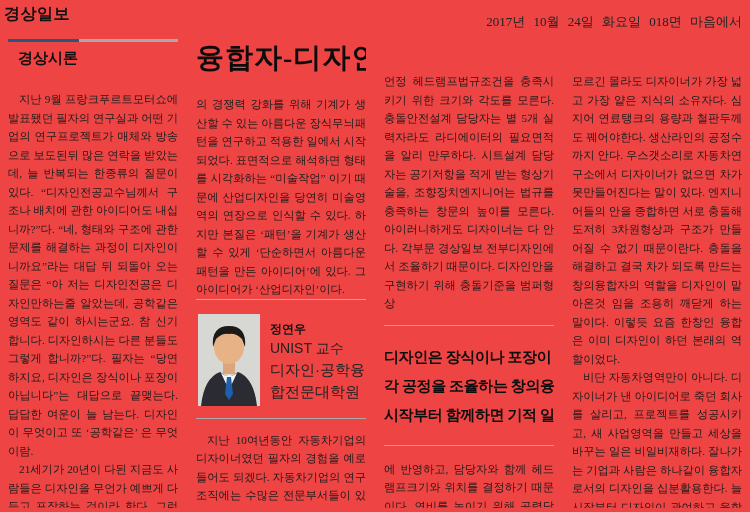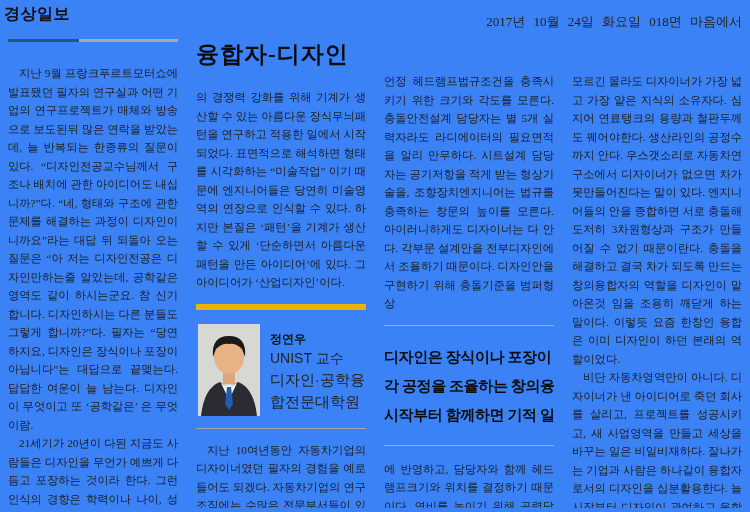--- a/index.html
+++ b/index.html
@@ -1,42 +1,42 @@
 <!DOCTYPE html>
 <html lang="ko"><head>
 <meta charset="utf-8">
 <style>
   * { margin:0; padding:0; box-sizing:border-box; }
   html,body { background:#ffffff; }
   .page {
     position:relative; width:750px; height:512px; margin:0 auto;
-    background:#3b82f6; overflow:hidden;
+    background:#ef4444; overflow:hidden;
     font-family:"Liberation Serif","DejaVu Serif",serif; color:#1c1c1c;
   }
   
   .masthead { display:flex; justify-content:space-between; align-items:flex-start; padding:4px 8px 0 4px; height:36px; }
   .logo { font-family:"Liberation Sans","DejaVu Sans",sans-serif; font-weight:bold; font-size:16px; letter-spacing:0.5px; color:#111; }
   .dateline { font-size:13px; padding-top:9px; word-spacing:5px; color:#222; }
   
   .content { display:flex; gap:18px; padding:0 8px; }
   .col { flex:0 0 170px; width:170px; overflow:hidden; height:472px; }
   
   .section-rule { display:flex; height:3px; margin-top:3px; }
   .rule-blue { width:42%; background:#1d5a7d; }
   .rule-gray { flex:1; background:#a9a9a9; }
   .section-label { font-family:"Liberation Sans","DejaVu Sans",sans-serif; font-weight:bold; font-size:15px; color:#111; margin:7px 0 0 10px; }
   .col1 .first-p { margin-top:22px; }
   
-  .headline { font-size:23px; font-weight:800; letter-spacing:1px; color:#0c0c0c; margin:3px 0 18px 0; white-space:nowrap; }
+  .headline { font-size:28px; font-weight:800; letter-spacing:1px; color:#0c0c0c; margin:3px 0 18px 0; white-space:nowrap; }
   
   .body-p { font-size:11.3px; line-height:1.64; text-align:justify; word-break:break-all; color:#1c1c1c; }
   .indent { text-indent:11px; }
   .col3, .col4 { padding-top:36px; }
   
-  .author-box { border-top:6px solid #eab308; border-bottom:1px solid #a9a9a9; margin:12px 0 12px 0; padding:14px 0 12px 2px; display:flex; }
+  .author-box { border-top:1px solid #eab308; border-bottom:1px solid #a9a9a9; margin:0 0 12px 0; padding:14px 0 12px 2px; display:flex; }
   .author-photo { width:62px; height:92px; flex:0 0 62px; display:block; }
   .author-caption { margin-left:10px; align-self:flex-end; padding-bottom:2px; font-family:"Liberation Sans","DejaVu Sans",sans-serif; }
   .author-name { font-size:12px; font-weight:bold; color:#111; line-height:1.5; }
   .author-title { font-size:14px; color:#222; line-height:1.5; }
   .author-affil { font-size:15px; color:#222; line-height:1.5; }
   
   .quote-box { border-top:1px solid #a9a9a9; border-bottom:1px solid #a9a9a9; margin:12px 0 14px 0; padding:17px 0 15px 0; }
   .quote-line { font-size:15px; font-weight:700; line-height:29px; letter-spacing:-0.4px; color:#0d0d0d; white-space:nowrap; }
 </style>
 </head>
@@ -50,29 +50,30 @@
   </div>
 
   <div class="content">
 
     <div class="col col1">
       <div>
         <div class="section-rule">
           <span class="rule-blue"></span>
           <span class="rule-gray"></span>
         </div>
+        <div class="section-label">경상시론</div>
       </div>
       <p class="body-p indent first-p">지난 9월 프랑크푸르트모터쇼에 발표됐던 필자의 연구실과 어떤 기업의 연구프로젝트가 매체와 방송으로 보도된뒤 많은 연락을 받았는데, 늘 반복되는 한종류의 질문이 있다. “디자인전공교수님께서 구조나 배치에 관한 아이디어도 내십니까?”다. “네, 형태와 구조에 관한 문제를 해결하는 과정이 디자인이니까요”라는 대답 뒤 되돌아 오는 질문은 “아 저는 디자인전공은 디자인만하는줄 알았는데, 공학같은 영역도 같이 하시는군요. 참 신기합니다. 디자인하시는 다른 분들도 그렇게 합니까?”다. 필자는 “당연하지요, 디자인은 장식이나 포장이 아닙니다”는 대답으로 끝맺는다. 답답한 여운이 늘 남는다. 디자인이 무엇이고 또 ‘공학같은’ 은 무엇이람.</p>
       <p class="body-p indent">21세기가 20년이 다된 지금도 사람들은 디자인을 무언가 예쁘게 다듬고 포장하는 것이라 한다. 그런 인식의 경향은 학력이나 나이, 성별도 무관하다. 중고교 학생부터 대학교수까지 디자인을 장식이나 포장으로 생각한다는 것이다. 이쯤와서 그 인식의 잘잘못을 묻거나 계몽캠페인이라도 벌이자는 글은 아니다. 어려운 문제가 생기고 아이디어가 떠오르지 않을때 찾는 지푸라기 중 하나가 적어도 ‘용한무당집’ 보다는 ‘디자인’ 이기를 바라는 마음에서 쓰는 글이다.</p>
 
     </div>
 
     <div class="col col2">
       <h1 class="headline">융합자-디자인</h1>
-      <p class="body-p">의 경쟁력 강화를 위해 기계가 생산할 수 있는 아름다운 장식무늬패턴을 연구하고 적용한 일에서 시작되었다. 표면적으로 해석하면 형태를 시각화하는 “미술작업” 이기 때문에 엔지니어들은 당연히 미술영역의 연장으로 인식할 수 있다. 하지만 본질은 ‘패턴’을 기계가 생산할 수 있게 ‘단순하면서 아름다운 패턴을 만든 아이디어’에 있다. 그 아이디어가 ‘산업디자인’이다.</p>
+      <p class="body-p">의 경쟁력 강화를 위해 기계가 생산할 수 있는 아름다운 장식무늬패턴을 연구하고 적용한 일에서 시작되었다. 표면적으로 해석하면 형태를 시각화하는 “미술작업” 이기 때문에 산업디자인을 당연히 미술영역의 연장으로 인식할 수 있다. 하지만 본질은 ‘패턴’을 기계가 생산할 수 있게 ‘단순하면서 아름다운 패턴을 만든 아이디어’에 있다. 그 아이디어가 ‘산업디자인’이다.</p>
 
       <div class="author-box">
         <svg class="author-photo" viewBox="0 0 62 92" xmlns="http://www.w3.org/2000/svg" role="img">
           <rect width="62" height="92" fill="#d7d7d4"></rect>
           <rect x="25" y="44" width="12" height="16" fill="#dca67c"></rect>
           <ellipse cx="31" cy="33" rx="15" ry="17" fill="#e6b286"></ellipse>
           <path d="M15 33 Q13 12 31 12 Q49 12 47 33 L44 25 Q38 19 31 20 Q24 19 18 25 Z" fill="#1c1a18"></path>
           <path d="M3 92 Q6 64 22 58 L31 64 L40 58 Q56 64 59 92 Z" fill="#2a2b33"></path>
           <path d="M23 59 L31 76 L39 59 L34 62 L31 61 L28 62 Z" fill="#f4f4f2"></path>
           <path d="M29 63 L33 63 L35 80 L31 86 L27 80 Z" fill="#1f5fae"></path>
@@ -81,21 +82,21 @@
           <div class="author-name">정연우</div>
           <div class="author-title">UNIST 교수</div>
           <div class="author-affil">디자인·공학융합전문대학원</div>
         </div>
       </div>
 
       <p class="body-p indent">지난 10여년동안 자동차기업의 디자이너였던 필자의 경험을 예로 들어도 되겠다. 자동차기업의 연구조직에는 수많은 전문부서들이 있다. 설계만해도 충돌안전부터 구동, 패키지 등 수십가지가 넘고 의심할 여지없이 각 부서 엔지니어들은 최고전문가다. 하지만 타 부서 영역은 모르는 경우가 많다. 즉 차량 도어손잡이 설계 담당자는 세계최고의 손잡이 설계자일지</p>
     </div>
 
     <div class="col col3">
-      <p class="body-p">언정 헤드램프법규조건을 충족시키기 위한 크기와 각도를 모른다. 충돌안전설계 담당자는 별 5개 실력자라도 라디에이터의 필요면적을 알리 만무하다. 시트설계 담당자는 공기저항을 적게 받는 형상기술을, 조향장치엔지니어는 법규를 충족하는 창문의 높이를 모른다. 아이러니하게도 디자이너는 다 안다. 각부문 설계안을 전부디자인에서 조율하기 때문이다. 디자인안을 구현하기 위해 충돌기준을 범퍼형상</p>
+      <p class="body-p">언정 헤드램프법규조건을 충족시키기 위한 크기와 각도를 모른다. 충돌안전설계 담당자는 별 5개 실력자라도 라디에이터의 필요면적을 알리 만무하다. 시트설계 담당자는 공기저항을 적게 받는 형상기술을, 조향장치엔지니어는 법규를 충족하는 창문의 높이를 모른다. 아이러니하게도 디자이너는 다 안다. 각부문 경상일보 전부디자인에서 조율하기 때문이다. 디자인안을 구현하기 위해 충돌기준을 범퍼형상</p>
 
       <div class="quote-box">
         <div class="quote-line">디자인은 장식이나 포장이 아니라</div>
         <div class="quote-line">각 공정을 조율하는 창의융합이다</div>
         <div class="quote-line">시작부터 함께하면 기적 일어난다</div>
       </div>
 
       <p class="body-p">에 반영하고, 담당자와 함께 헤드램프크기와 위치를 결정하기 때문이다. 연비를 높이기 위해 공력담당자와 논의하면서 엔진성능확보에 필요한 라디에이터그릴공간을 만들어야하기 때문이다. 업무관련도가 낮은 엔지니어들은 서로 잘 모른다. 하지만 차량전체를 관장하는 까닭에 디자이너는 차량개발프로젝트에서 대부분 동네북이요, 마당발이다. 자동차연구소에서</p>
     </div>
 

